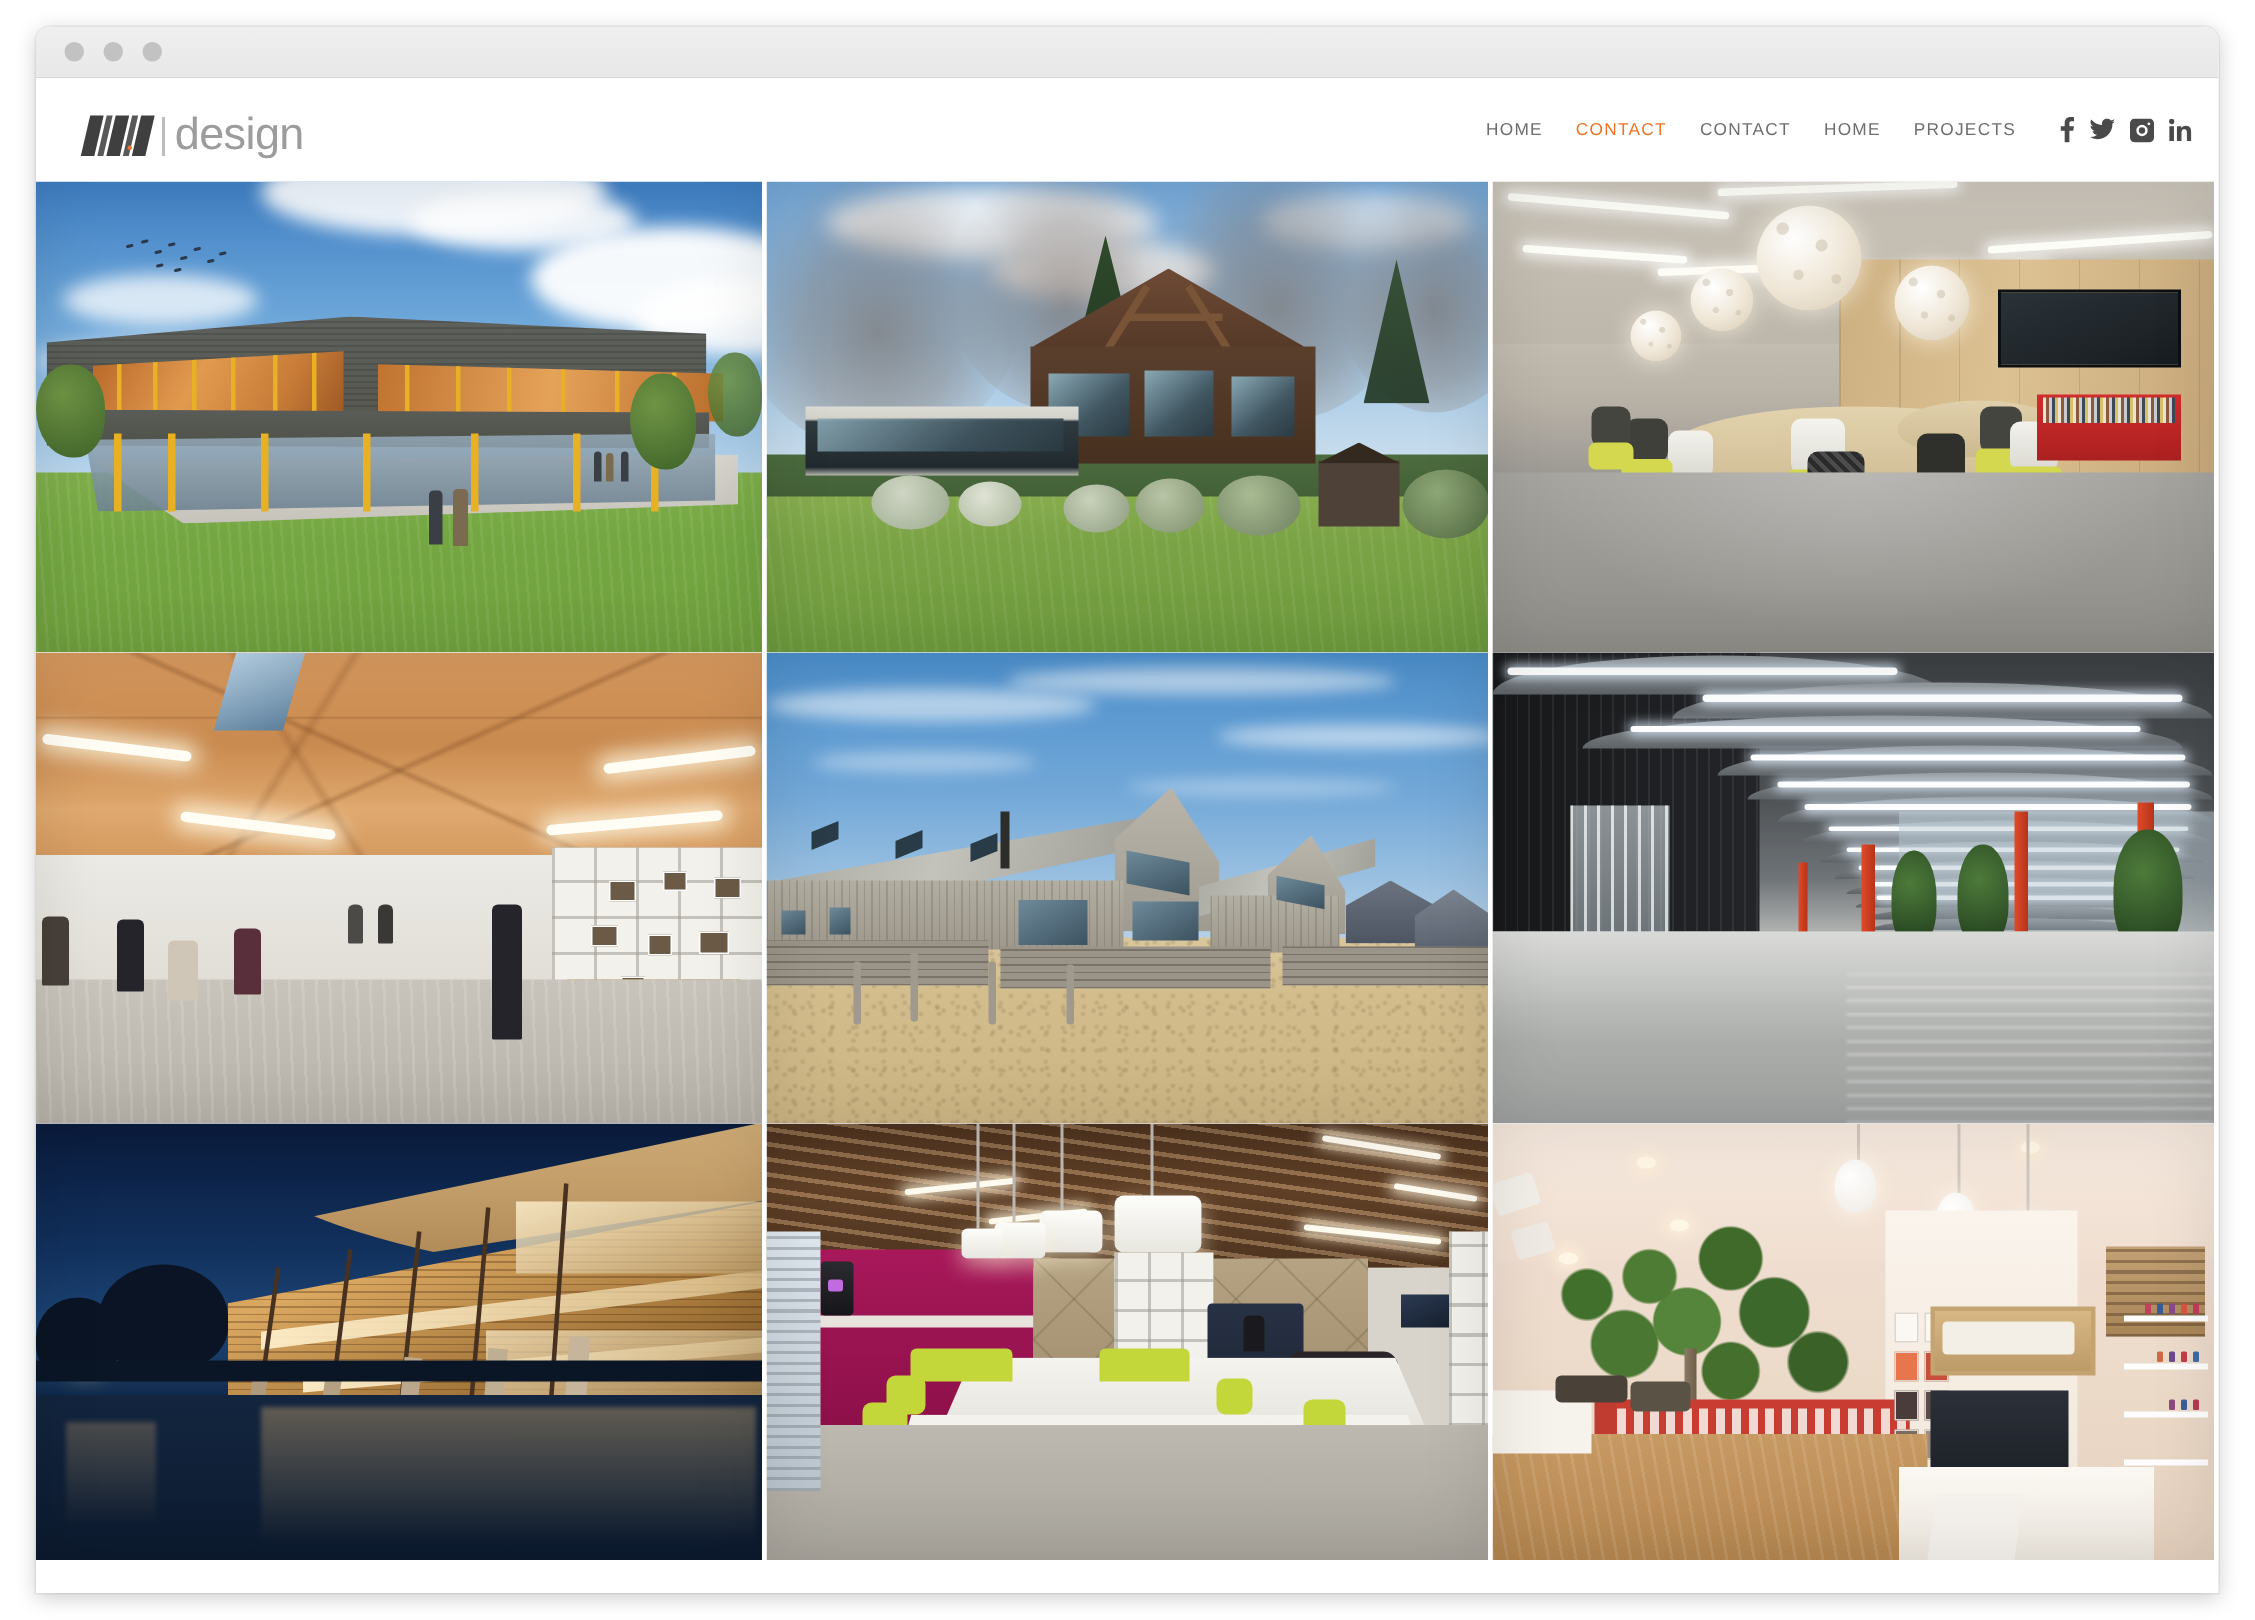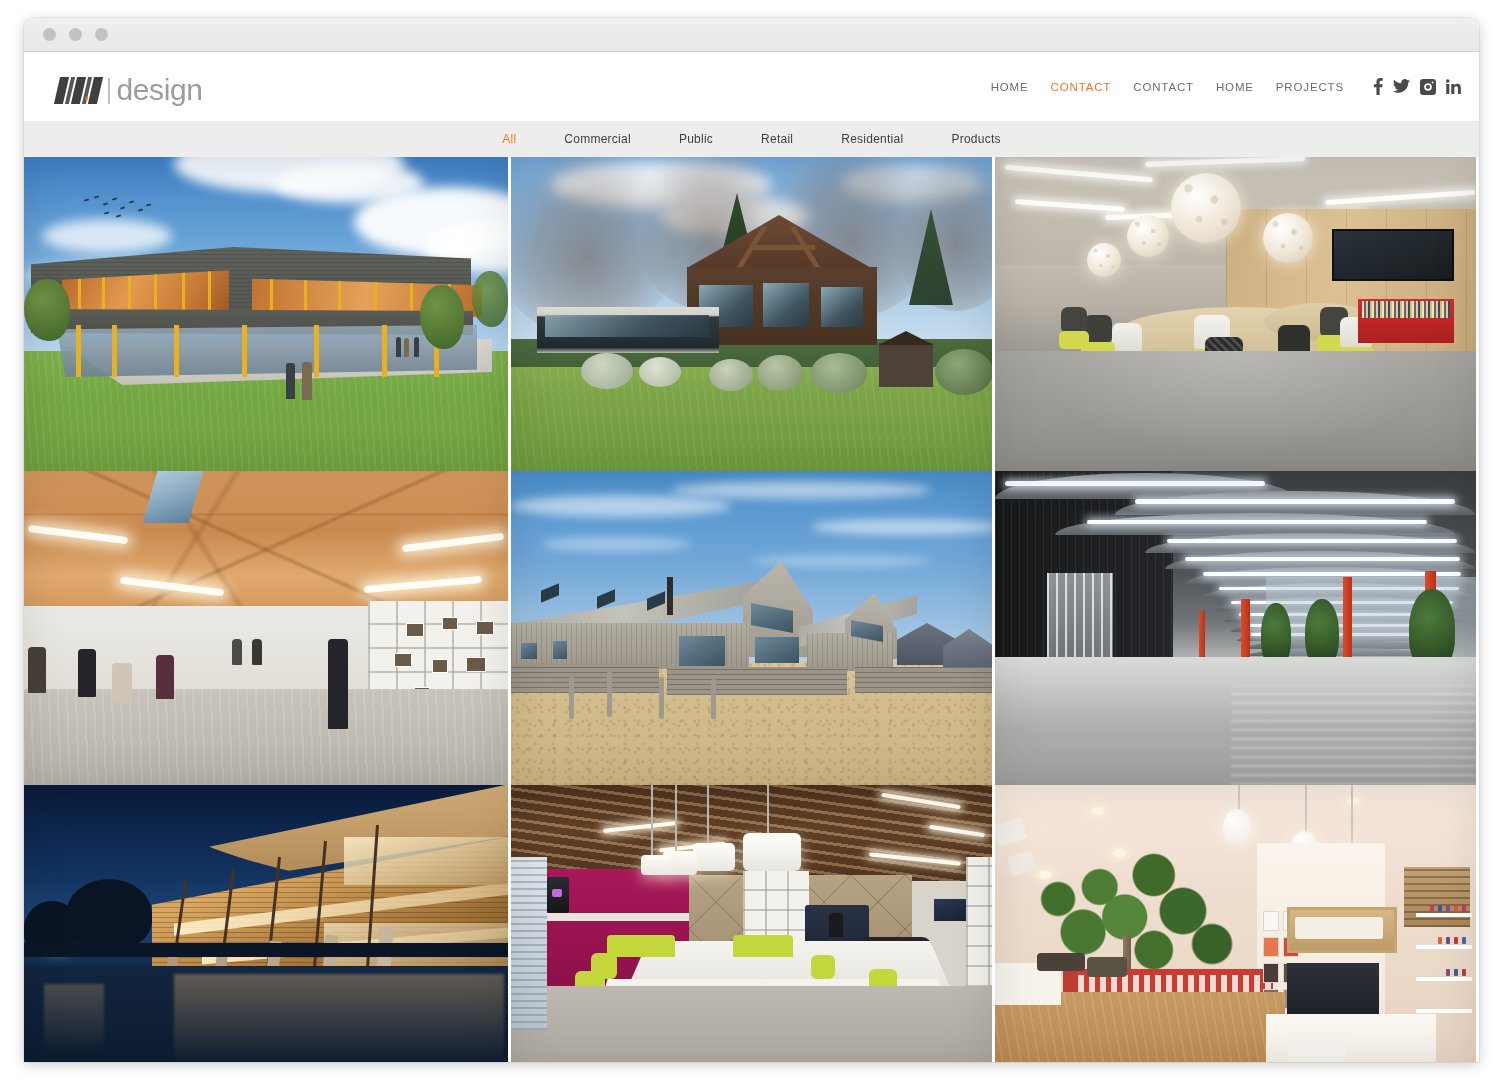--- a/index.html
+++ b/index.html
@@ -407,28 +407,20 @@
         </span>
         <span>
           <svg width="15" height="15" viewBox="0 0 15 15">
               <path d="M3.3 15H.25V5.1H3.3V15zM1.77 3.75A1.77 1.77 0 1 1 1.77.2a1.77 1.77 0 0 1 0 3.55zM15 15h-3.05V9.9c0-1.2-.02-2.76-1.68-2.76-1.68 0-1.94 1.31-1.94 2.67V15H5.29V5.1h2.93v1.35h.04c.41-.77 1.4-1.59 2.89-1.59 3.09 0 3.66 2.03 3.66 4.68V15z"></path>
             </svg>
         </span>
       </div>
     </div>
   </div>
 
-  <div class="filter-bar">
-    <span class="filter-item active">All</span>
-    <span class="filter-item">Commercial</span>
-    <span class="filter-item">Public</span>
-    <span class="filter-item">Retail</span>
-    <span class="filter-item">Residential</span>
-    <span class="filter-item">Products</span>
-  </div>
 
   <div class="gallery">
 
     <div class="cell">
       <div class="img i1">
         <span class="cloud c1"></span>
           <span class="cloud c2"></span>
           <span class="cloud c3"></span>
         <span class="cloud c4"></span>
           <span class="cloud c5"></span>

